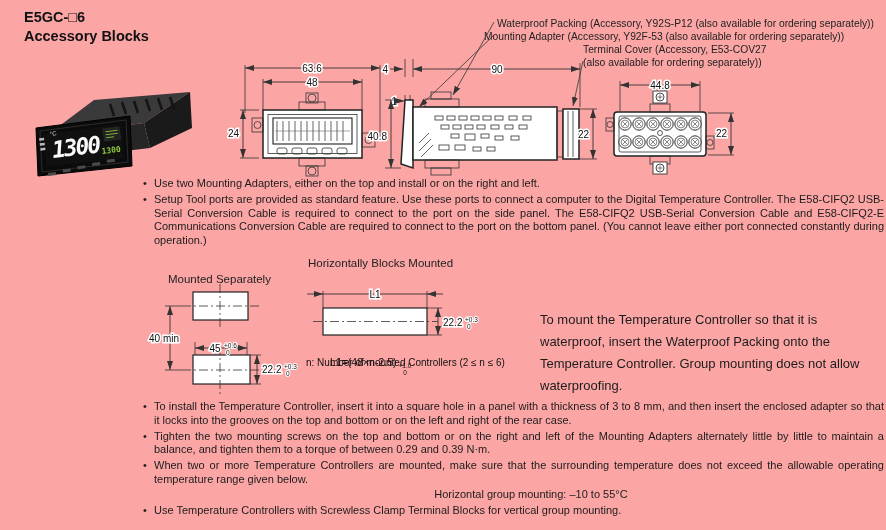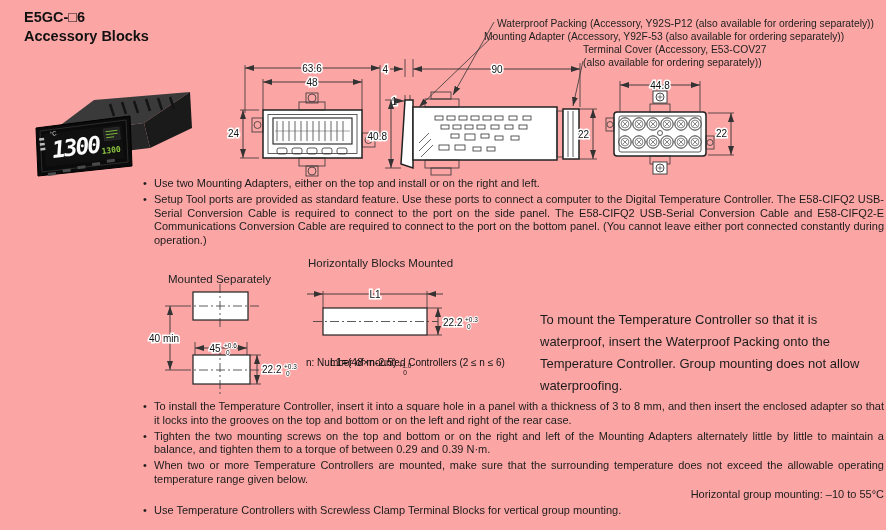--- a/index.html
+++ b/index.html
@@ -6,21 +6,21 @@
   #canvas{position:relative;width:886px;height:530px;background:#fca5a5;overflow:hidden;
           font-family:"Liberation Sans",sans-serif;color:#1a1a1a;}
   .abs{position:absolute;}
   .title div{font-weight:bold;font-size:14.5px;line-height:19px;color:#111;}
   .ann{font-size:10.3px;line-height:13px;white-space:nowrap;color:#222;}
   .h-label{font-size:11.5px;color:#222;white-space:nowrap;}
   .notes{width:741px;}
   .note{display:flex;font-size:11px;line-height:13.6px;margin-bottom:2.5px;color:#1c1c1c;}
   .marker{flex:0 0 11px;width:11px;}
   .note .body{flex:1;text-align:justify;}
-  .sub{margin-left:24px;margin-top:1px;text-align:right;}
+  .sub{margin-left:24px;margin-top:1px;text-align:center;}
   .wp-note{width:340px;font-size:13px;line-height:22px;color:#1c1c1c;}
   .formula{font-size:10.5px;color:#111;white-space:nowrap;}
   .formula-note{font-size:10px;color:#111;white-space:nowrap;}
   .tol{display:inline-flex;flex-direction:column;align-items:center;font-size:6.5px;line-height:6.5px;
        vertical-align:-2px;margin-left:2px;}
   
   .thin{stroke:#333;stroke-width:0.8;fill:none;}
   .dim{stroke:#333;stroke-width:0.9;fill:none;}
   .body-ln{stroke:#222;stroke-width:1.5;fill:#fff;}
   .pan{stroke:#222;stroke-width:1.2;fill:#fff;}

